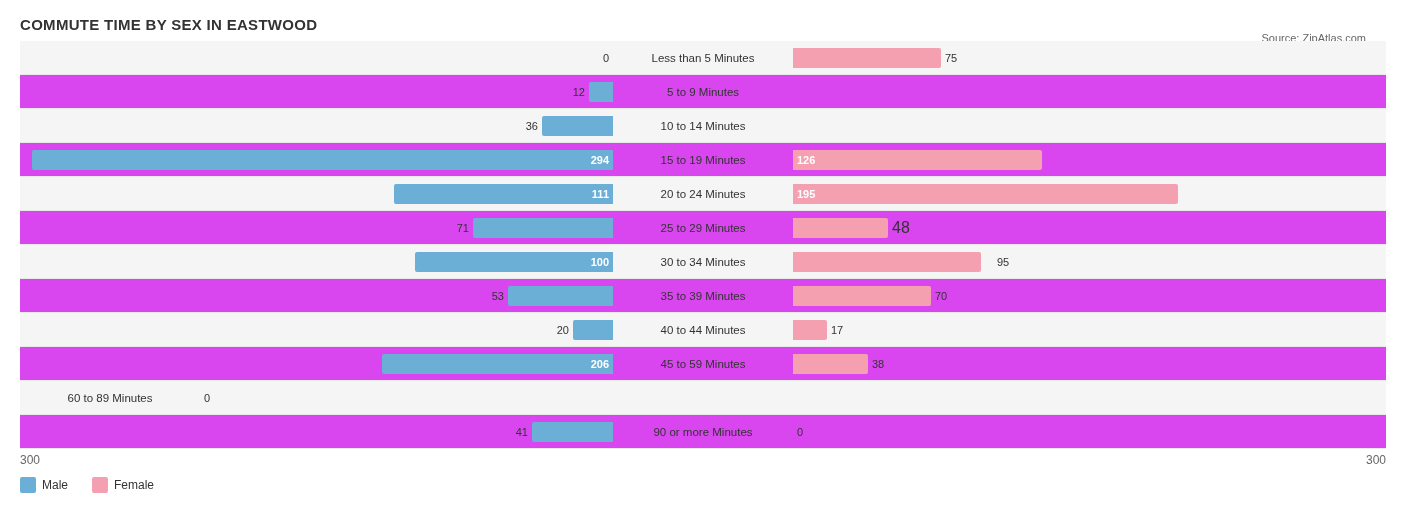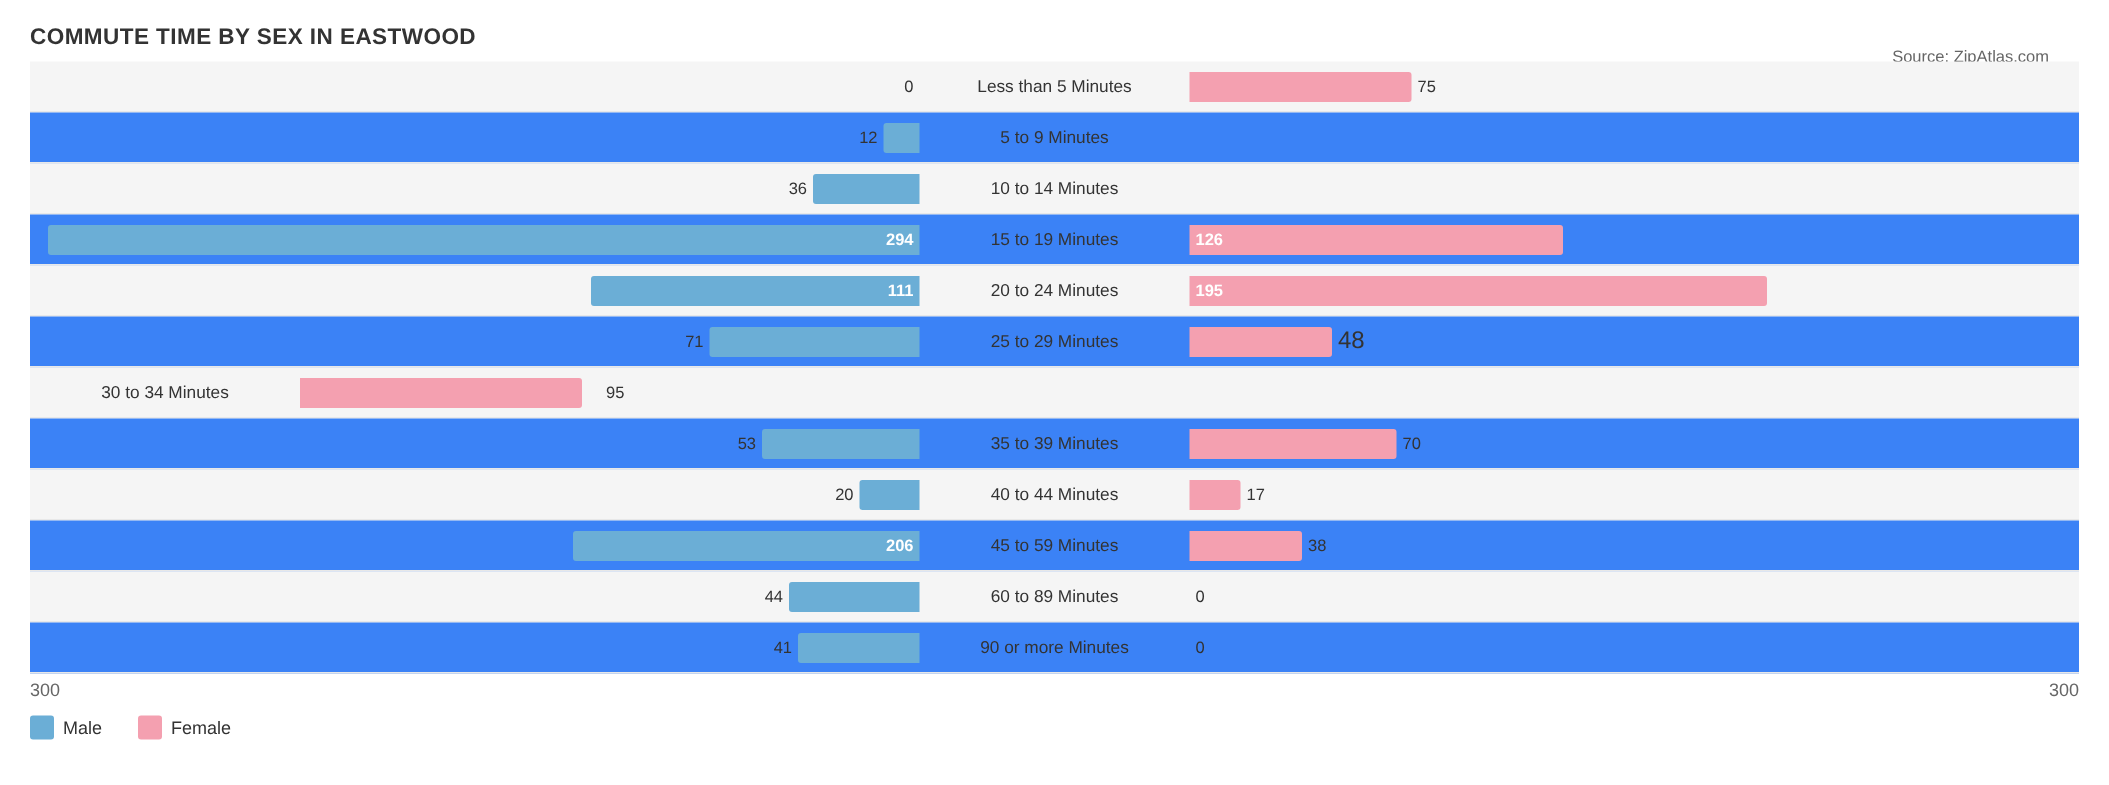--- a/index.html
+++ b/index.html
@@ -27,21 +27,21 @@
     }
     .chart-area {
       position: relative;
       margin-top: 4px;
     }
     .row {
       display: flex;
       align-items: center;
       height: 34px;
       border-bottom: 1px solid #e8e8e8;
-      background: #3b82f6;
+      background: #d946ef;
       position: relative;
     }
     .row:nth-child(odd) {
       background: #f5f5f5;
     }
     .bar-container {
       display: flex;
       align-items: center;
       width: 100%;
       height: 100%;
@@ -206,20 +206,24 @@
       </div>
       <div class="label-center">25 to 29 Minutes</div>
       <div class="right-side" style="width:593px; flex:none; position:relative; display:flex; align-items:center; justify-content:flex-start;">
         <div class="bar-female" style="width:95px; left:0; position:absolute;"></div>
         <span class="val-female" style="left:99px; z-index:3; position:absolute; font-size:16px; color:#333;">48</span>
       </div>
     </div>
   </div>
         <div class="row">
     <div class="bar-container">
+      <div class="left-side" style="width:593px; flex:none; position:relative; display:flex; align-items:center; justify-content:flex-end;">
+        <div class="bar-male" style="width:198px; right:0; position:absolute;"></div>
+        <span class="val-male val-inside" style="right:4px; z-index:3; position:absolute; font-size:11px; color:#fff; font-weight:bold;">100</span>
+      </div>
       <div class="label-center">30 to 34 Minutes</div>
       <div class="right-side" style="width:593px; flex:none; position:relative; display:flex; align-items:center; justify-content:flex-start;">
         <div class="bar-female" style="width:188px; left:0; position:absolute;"></div>
         <span class="val-female" style="left:204px; z-index:3; position:absolute; font-size:11px; color:#333;">95</span>
       </div>
     </div>
   </div>
         <div class="row">
     <div class="bar-container">
       <div class="left-side" style="width:593px; flex:none; position:relative; display:flex; align-items:center; justify-content:flex-end;">
@@ -254,24 +258,20 @@
       </div>
       <div class="label-center">45 to 59 Minutes</div>
       <div class="right-side" style="width:593px; flex:none; position:relative; display:flex; align-items:center; justify-content:flex-start;">
         <div class="bar-female" style="width:75px; left:0; position:absolute;"></div>
         <span class="val-female" style="left:79px; z-index:3; position:absolute; font-size:11px; color:#333;">38</span>
       </div>
     </div>
   </div>
         <div class="row">
     <div class="bar-container">
-      <div class="left-side" style="width:593px; flex:none; position:relative; display:flex; align-items:center; justify-content:flex-end;">
-        <div class="bar-male" style="width:87px; right:0; position:absolute;"></div>
-        <span class="val-male" style="right:91px; z-index:3; position:absolute; font-size:11px; color:#333;">44</span>
-      </div>
       <div class="label-center">60 to 89 Minutes</div>
       <div class="right-side" style="width:593px; flex:none; position:relative; display:flex; align-items:center; justify-content:flex-start;">
 
         <span class="val-female" style="left:4px; z-index:3; position:absolute; font-size:11px; color:#333;">0</span>
       </div>
     </div>
   </div>
         <div class="row">
     <div class="bar-container">
       <div class="left-side" style="width:593px; flex:none; position:relative; display:flex; align-items:center; justify-content:flex-end;">

